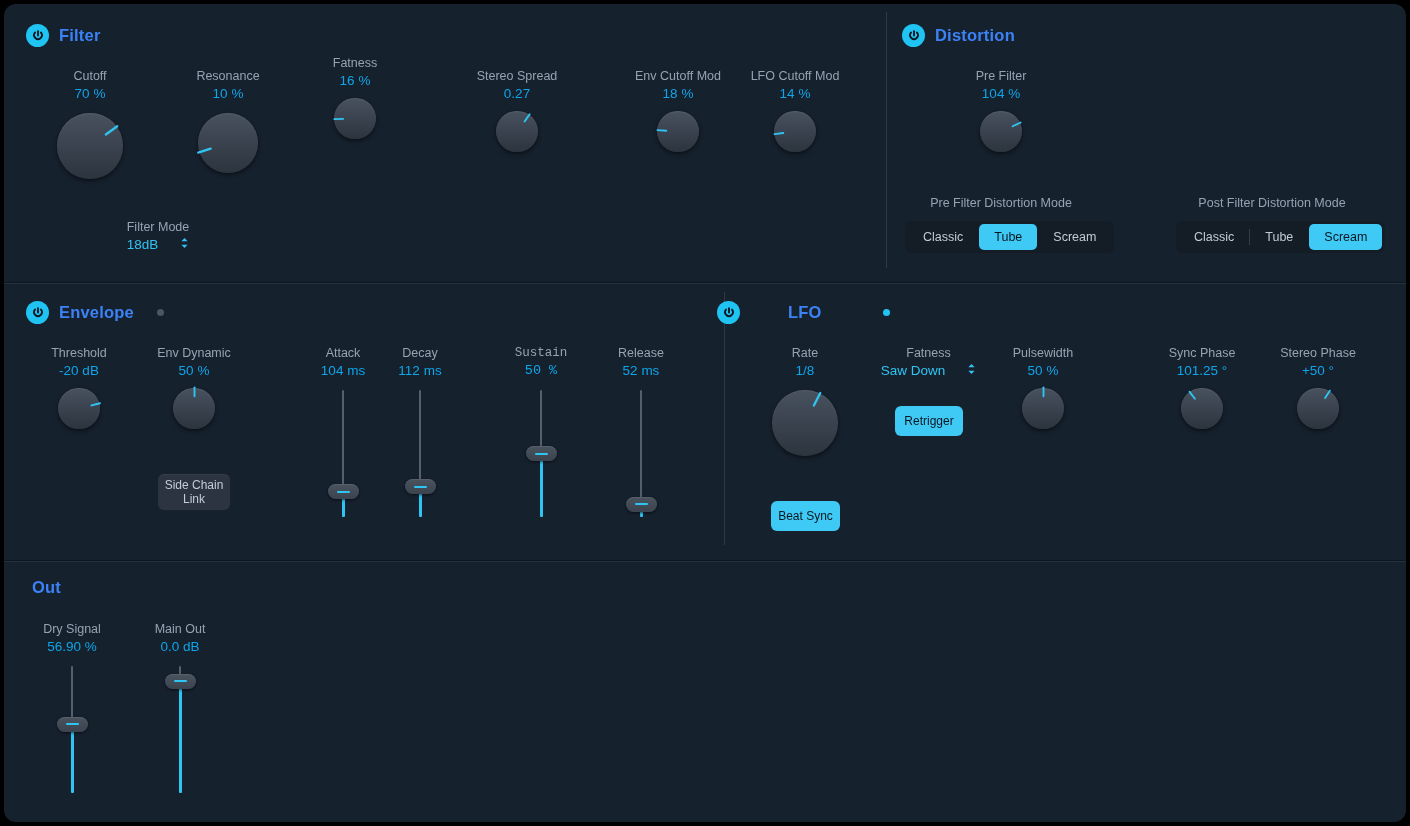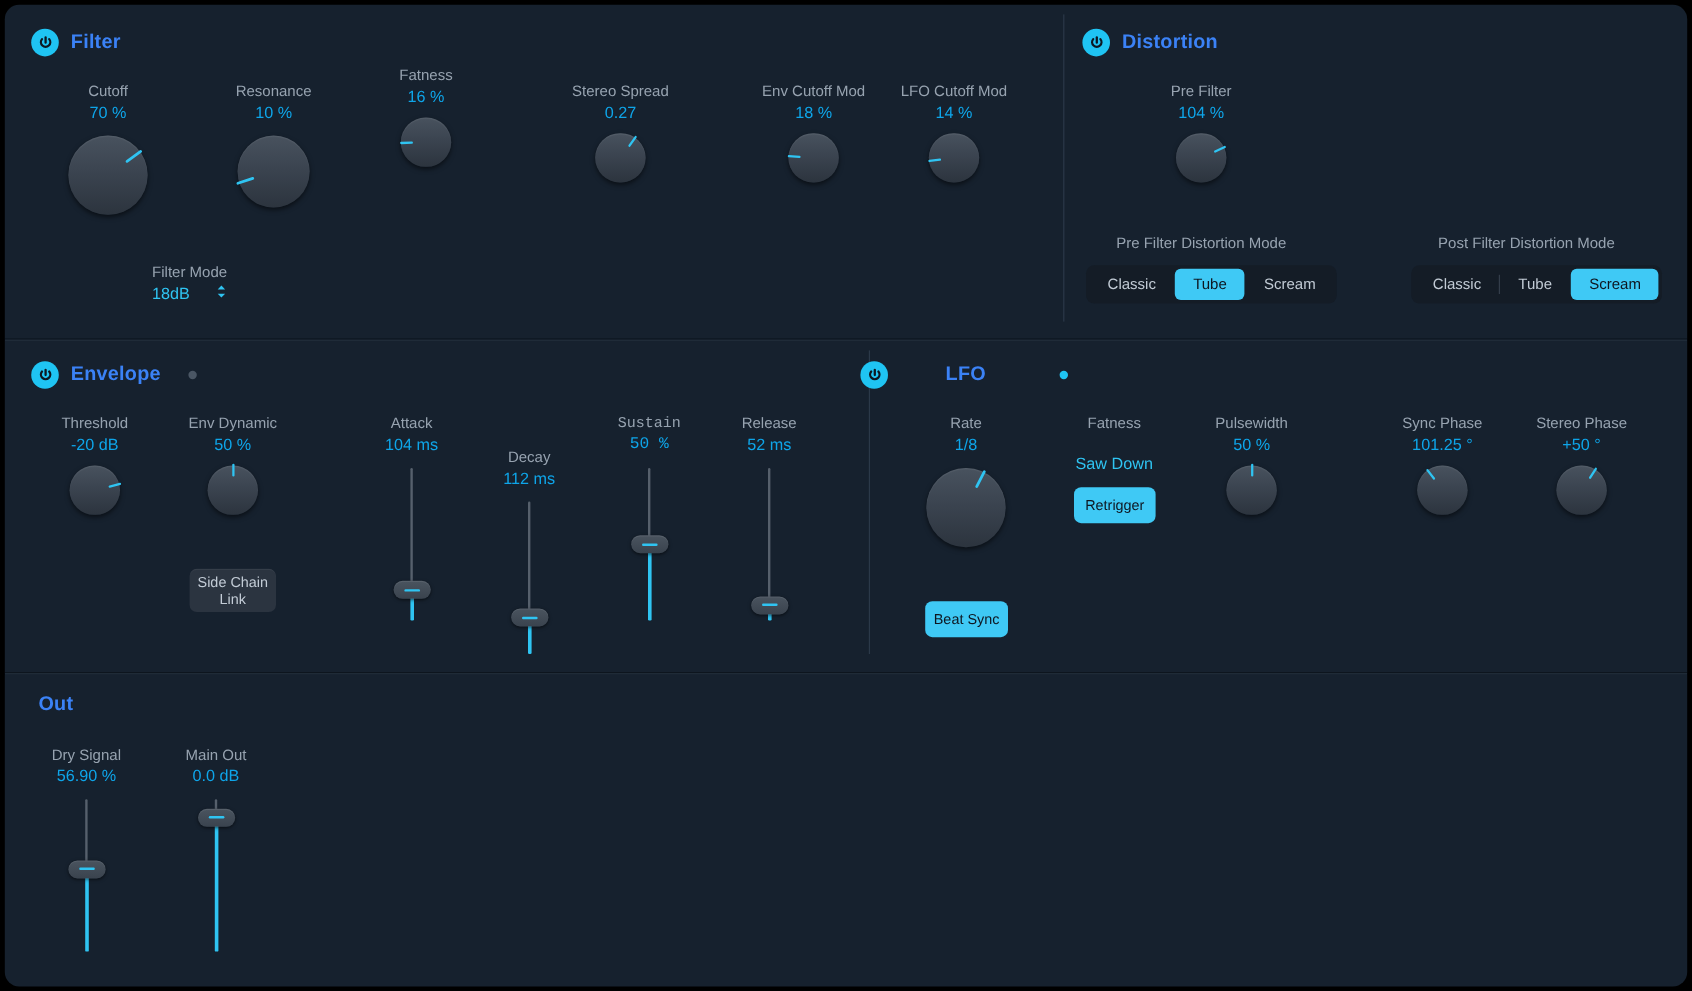--- a/index.html
+++ b/index.html
@@ -366,21 +366,21 @@
     <div class="c-value">104 ms</div>
     <div class="slider" id="sl-attack" style="left:0; top:40px; width:100px; height:135px;">
         <div class="s-track" style="top: 4px; height: 101.6px;"></div>
         <div class="s-fill" style="top: 105.6px; height: 25.4px;"></div>
         <div class="s-thumb" style="top: 98.1px;">
           <i></i>
         </div>
       </div>
   </div>
 
-  <div class="ctrl" style="left:387px; top:342px; width:100px;margin-top:28px;">
+  <div class="ctrl" style="left:366px; top:342px; width:100px;">
     <div class="c-label">Decay</div>
     <div class="c-value">112 ms</div>
     <div class="slider" id="sl-decay" style="left:0; top:40px; width:100px; height:135px;">
         <div class="s-track" style="top: 4px; height: 96.52px;"></div>
         <div class="s-fill" style="top: 100.52px; height: 30.48px;"></div>
         <div class="s-thumb" style="top: 93.02px;">
           <i></i>
         </div>
       </div>
   </div>
@@ -430,21 +430,21 @@
         <svg width="86" height="86">
           <line x1="51.901845718893036" y1="25.529144073714484" x2="58.28150181743304" y2="13.008363993209862" stroke="#2fc4f2" stroke-width="2.3" stroke-linecap="round"></line>
         </svg>
       </div>
   </div>
 
   <div class="btn on" style="left:767px; top:497px; width:69px; height:30px;">Beat Sync</div>
 
   <div class="ctrl" style="left:866px; top:342px; width:117px;">
     <div class="c-label">Fatness</div>
-    <div class="dd" style="margin-top:18px;flex-direction:column;">
+    <div class="dd" style="margin-top:2px;">
       <span>Saw Down</span>
       <span class="chev">
         <svg width="9" height="12" viewBox="0 0 9 12">
           <path d="M4.5 1 L7.6 4.3 L1.4 4.3 Z" fill="#2fc4f2"></path>
           <path d="M4.5 11 L7.6 7.7 L1.4 7.7 Z" fill="#2fc4f2"></path>
         </svg>
       </span>
     </div>
   </div>
 

